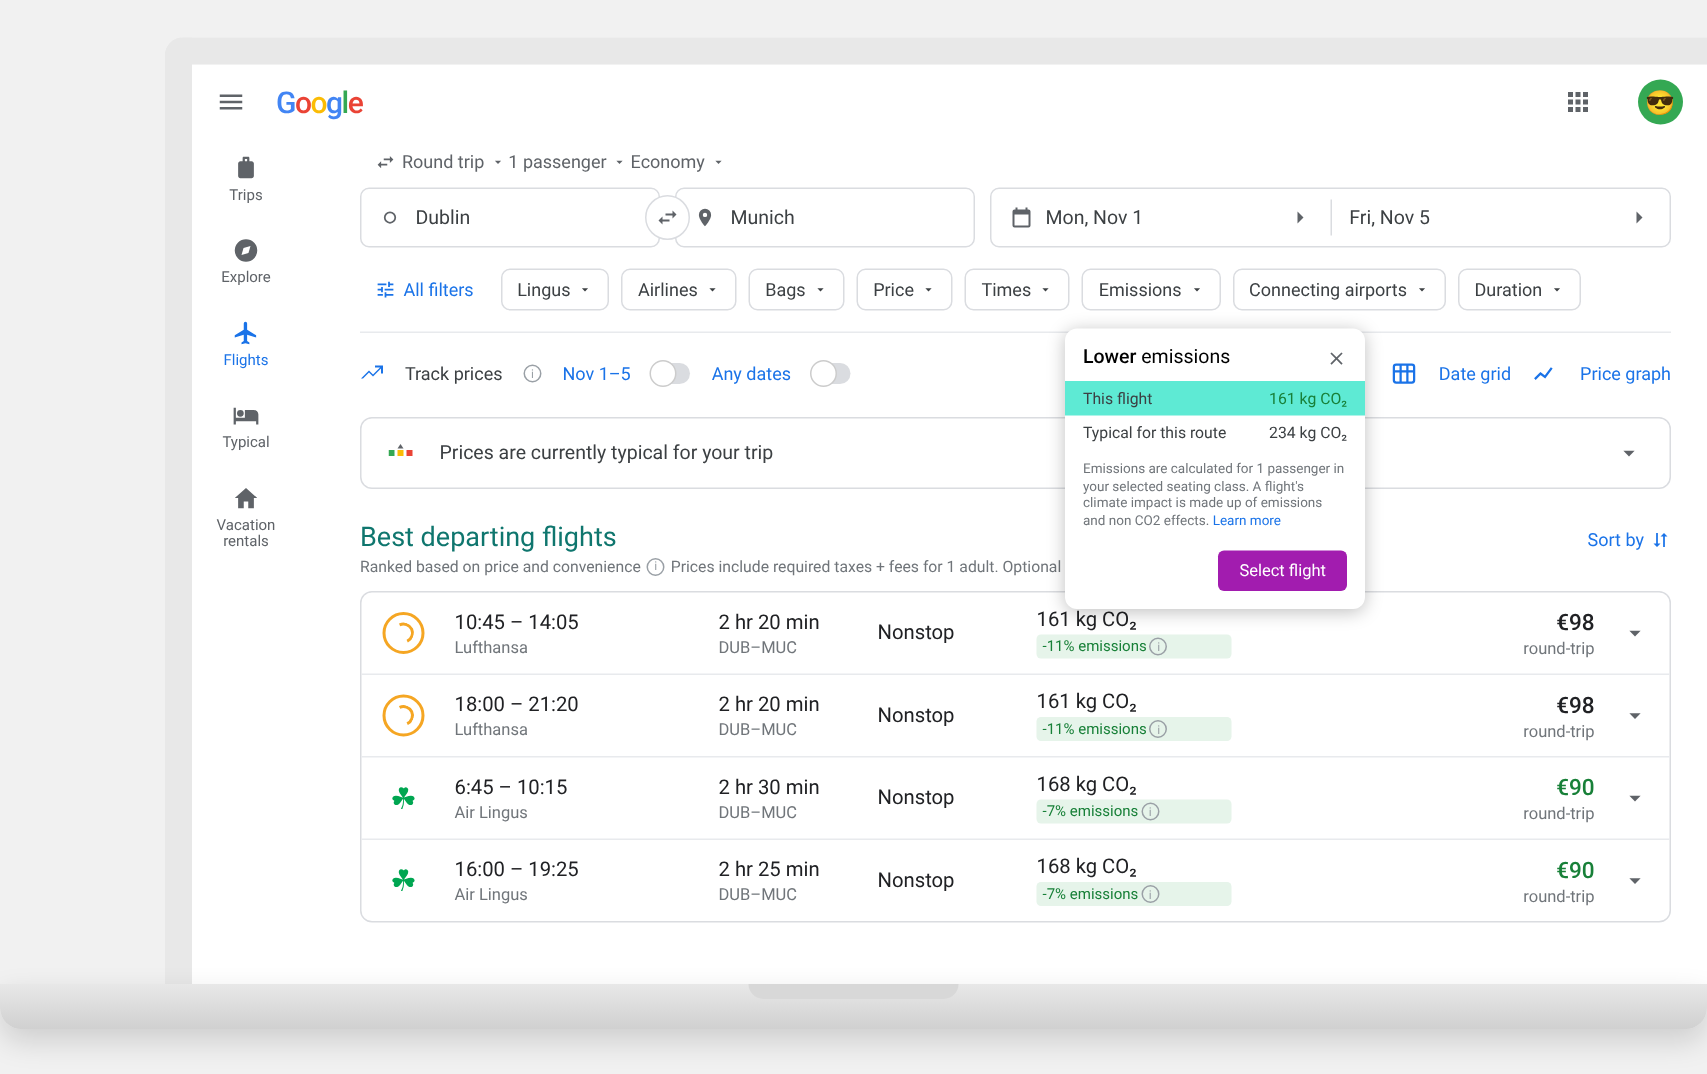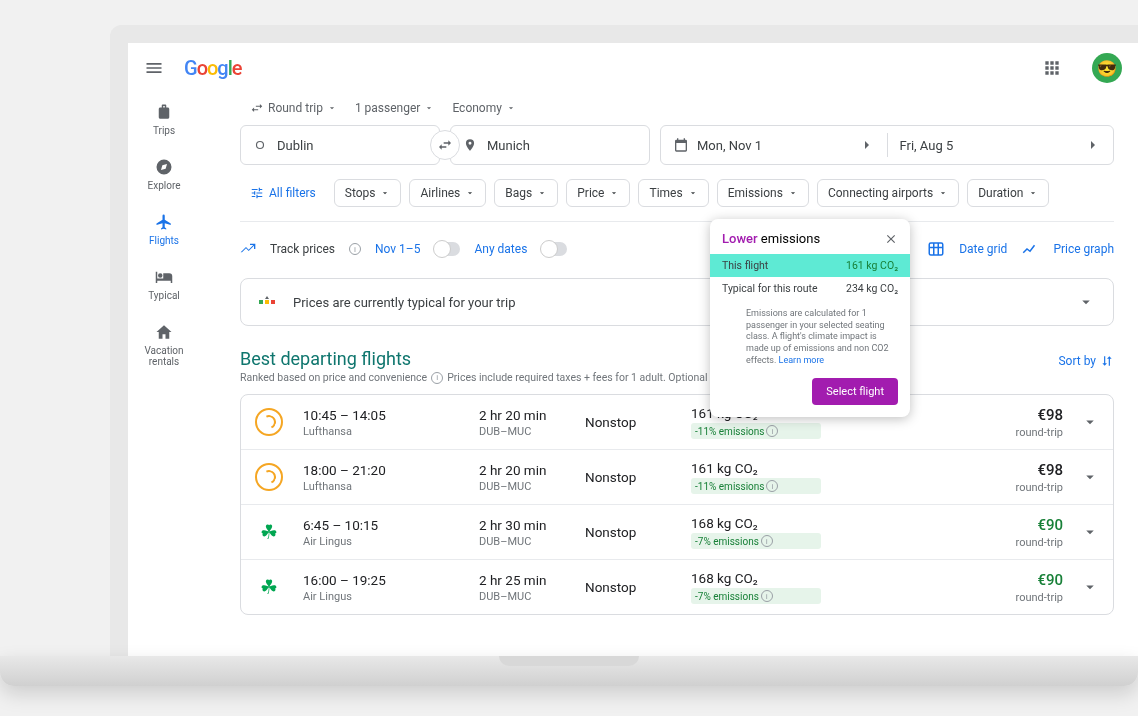--- a/index.html
+++ b/index.html
@@ -12,21 +12,21 @@
 .google-logo span:nth-child(1){color:#4285F4}.google-logo span:nth-child(2){color:#EA4335}.google-logo span:nth-child(3){color:#FBBC05}.google-logo span:nth-child(4){color:#4285F4}.google-logo span:nth-child(5){color:#34A853}.google-logo span:nth-child(6){color:#EA4335}
 .header-spacer { flex: 1; }
 .apps-grid { color: #5f6368; cursor: pointer; }
 .avatar { width: 30px; height: 30px; border-radius: 50%; background: #34a853; display: flex; align-items: center; justify-content: center; font-size: 16px; margin-left: 10px;}
 .content { display: flex; flex: 1; overflow: hidden; }
 .sidebar { width: 72px; display: flex; flex-direction: column; align-items: center; padding-top: 6px; gap: 14px; }
 .sidebar-item { display: flex; flex-direction: column; align-items: center; gap: 4px; cursor: pointer; color: #5f6368; width: 64px; padding: 4px 0; border-radius: 8px; }
 .sidebar-item.active { color: #1a73e8; }
 .sidebar-item .label { font-size: 10px; text-align: center; line-height: 1.1; }
 .main { flex: 1; padding: 0 24px 20px 40px; overflow: visible; position: relative; }
-.trip-controls { display: flex; gap: 18px; padding: 8px 0 10px 10px; font-size: 12px; color: #5f6368; }
+.trip-controls { display: flex; gap: 2px; padding: 8px 0 10px 10px; font-size: 12px; color: #5f6368; }
 .trip-control { display: flex; align-items: center; gap: 4px; cursor: pointer; }
 .search-row { display: flex; gap: 10px; }
 .search-box { border: 1px solid #dadce0; border-radius: 6px; display: flex; align-items: center; padding: 0 12px; height: 40px; font-size: 13px; color: #3c4043; position: relative; }
 .origin-dest { flex: 0 0 200px; }
 .swap { width: 30px; height: 30px; border: 1px solid #dadce0; border-radius: 50%; background: #fff; display: flex; align-items: center; justify-content: center; margin: 5px -20px 0 -20px; z-index: 2; color: #5f6368; cursor: pointer; }
 .date-box { flex: 1; gap: 12px; }
 .date-part { flex: 1; display: flex; align-items: center; gap: 8px; }
 .date-sep { width: 1px; height: 24px; background: #dadce0; }
 .chev { color: #5f6368; cursor: pointer; }
 .filters { display: flex; gap: 8px; padding: 14px 0; flex-wrap: wrap; }
@@ -61,25 +61,25 @@
 .col-price { width: 80px; text-align: right; margin-left: auto; }
 .primary-text { font-size: 13.5px; color: #202124; }
 .sub-text { font-size: 11px; color: #70757a; }
 .emiss-badge { font-size: 10px; padding: 2px 4px; border-radius: 3px; display: inline-flex; align-items: center; gap: 2px; }
 .emiss-green { color: #188038; background: #e6f4ea; }
 .price { font-size: 15px; color: #202124; font-weight: 500; }
 .price.green { color: #188038; }
 .expand { color: #5f6368; margin-left: 12px; cursor: pointer; }
 .popover { position: absolute; top: 126px; left: 510px; width: 200px; background: #fff; border-radius: 8px; box-shadow: 0 2px 12px rgba(0,0,0,0.25); padding: 12px; z-index: 10; font-size: 11px; }
 .popover-header { display: flex; justify-content: space-between; align-items: center; font-size: 13px; margin-bottom: 8px; }
-.popover-header .lower { color: #a21caf; font-weight: 500; }
+.popover-header .lower { color: #000000; font-weight: 500; }
 .popover-row { display: flex; justify-content: space-between; padding: 5px 0; font-size: 10.5px; color: #3c4043; }
 .popover-row.hl { background: #5eead4; margin: 0 -12px; padding: 5px 12px; }
 .popover-row .green-val { color: #188038; }
-.popover-note { font-size: 9px; color: #70757a; margin-top: 8px; line-height: 1.3; margin-left: 24px; }
+.popover-note { font-size: 9px; color: #70757a; margin-top: 8px; line-height: 1.3; }
 .popover-note a { color: #1a73e8; text-decoration: none; }
 .popover-btn { background: #a21caf; color: #fff; border: none; border-radius: 4px; padding: 7px 14px; font-size: 11px; float: right; margin-top: 12px; cursor: pointer; }
 .close-x { cursor: pointer; color: #5f6368; }
 .info-circle { display:inline-flex; width:12px; height:12px; border:1px solid #9aa0a6; border-radius:50%; align-items:center; justify-content:center; font-size:8px; color:#9aa0a6; }
 .laptop-base { position: absolute; bottom: 30px; left: 0; right: 0; height: 30px; background: linear-gradient(#e8e8e8, #d0d0d0); border-radius: 0 0 14px 14px; box-shadow: 0 8px 20px rgba(0,0,0,0.15); }
 .laptop-notch { position: absolute; bottom: 50px; left: 50%; transform: translateX(-50%); width: 140px; height: 10px; background: #d8d8d8; border-radius: 0 0 10px 10px; }
 svg { display: block; }
 </style>
 </head>
 <body>
@@ -187,40 +187,40 @@
             <span>Mon, Nov 1</span>
             <div style="flex:1"></div>
             <span class="chev">
                   <svg width="16" height="16" viewBox="0 0 24 24">
                     <path fill="currentColor" d="M9 6l6 6-6 6z"></path>
                   </svg>
                 </span>
           </div>
           <div class="date-sep"></div>
           <div class="date-part">
-            <span>Fri, Aug 5</span>
+            <span>Fri, Nov 5</span>
             <div style="flex:1"></div>
             <span class="chev">
                   <svg width="16" height="16" viewBox="0 0 24 24">
                     <path fill="currentColor" d="M9 6l6 6-6 6z"></path>
                   </svg>
                 </span>
           </div>
         </div>
       </div>
 
       <div class="filters">
         <div class="filter-chip primary">
           <svg class="tune-icon" width="14" height="14" viewBox="0 0 24 24">
                 <path fill="currentColor" d="M3 17v2h6v-2H3zm0-12v2h10V5H3zm10 16v-2h8v-2h-8v-2h-2v6h2zM7 9v2H3v2h4v2h2V9H7zm14 4v-2H11v2h10zm-6-4h2V7h4V5h-4V3h-2v6z"></path>
               </svg>
           <span>All filters</span>
         </div>
         <div id="filter-chips" style="display: contents;"><div class="filter-chip">
-                <span>Stops</span>
+                <span>Lingus</span>
                 <svg width="10" height="10" viewBox="0 0 24 24">
                   <path fill="currentColor" d="M7 10l5 5 5-5z"></path>
                 </svg>
               </div><div class="filter-chip">
                 <span>Airlines</span>
                 <svg width="10" height="10" viewBox="0 0 24 24">
                   <path fill="currentColor" d="M7 10l5 5 5-5z"></path>
                 </svg>
               </div><div class="filter-chip">
                 <span>Bags</span>

